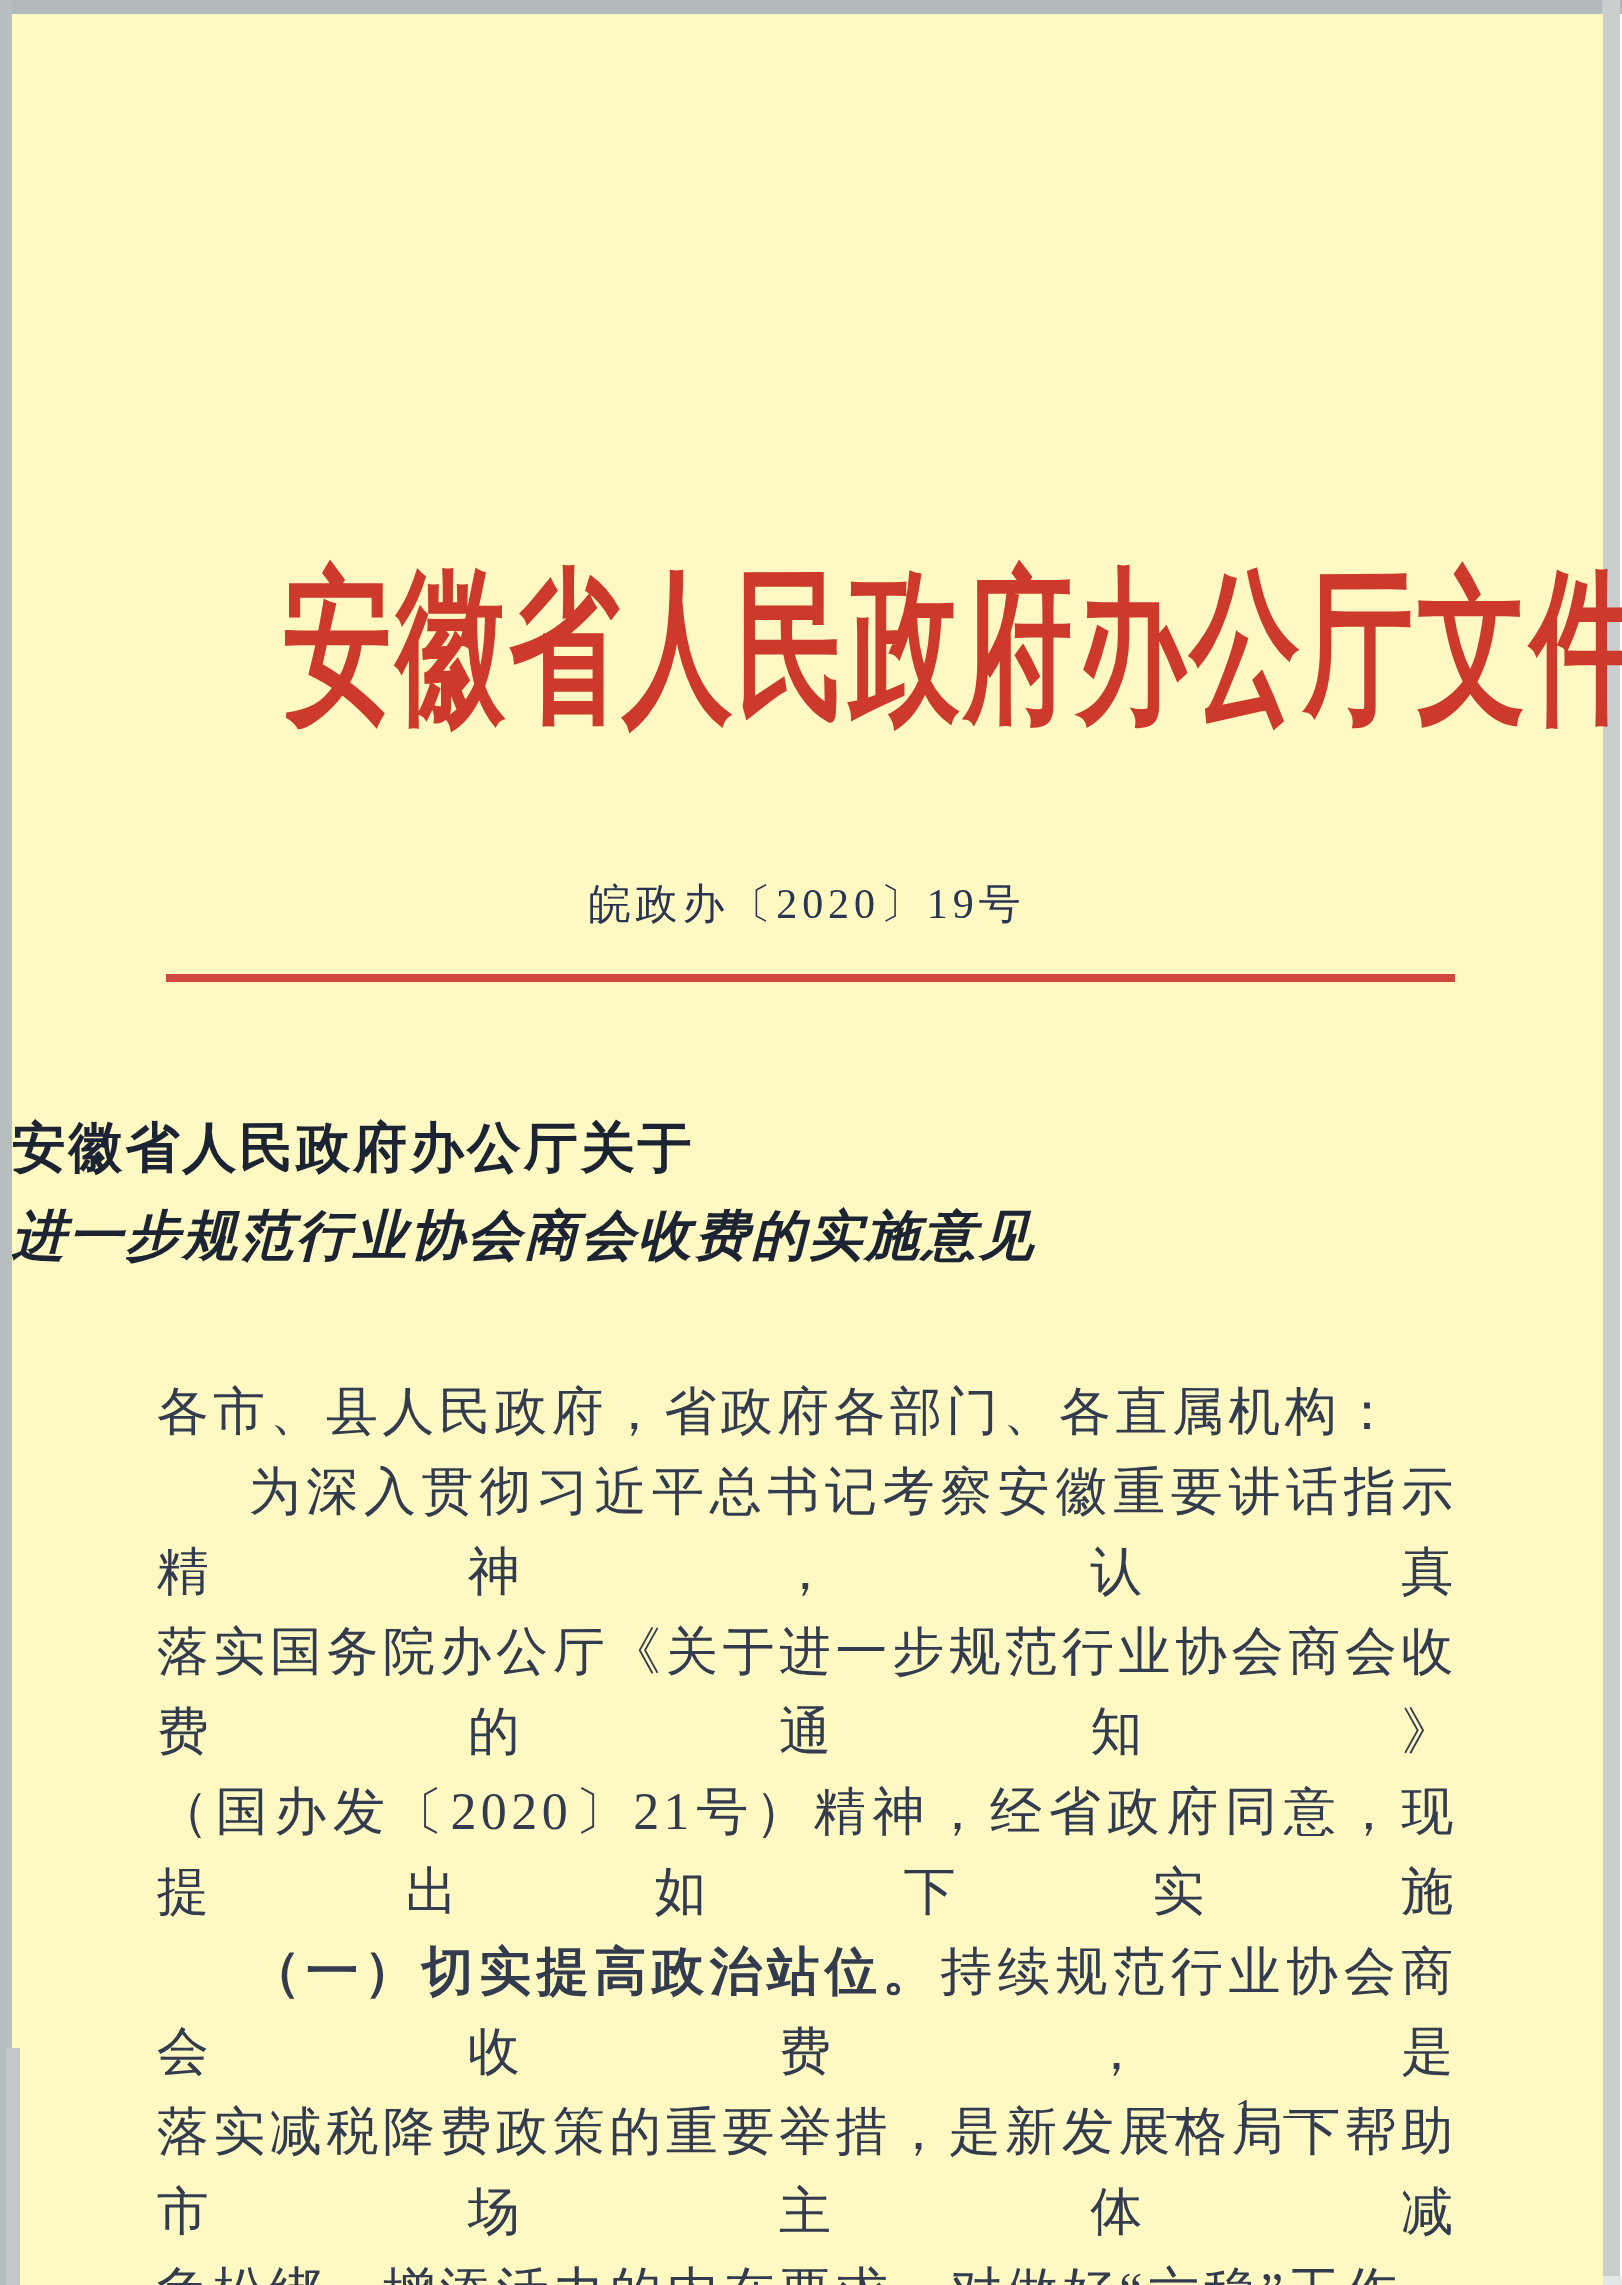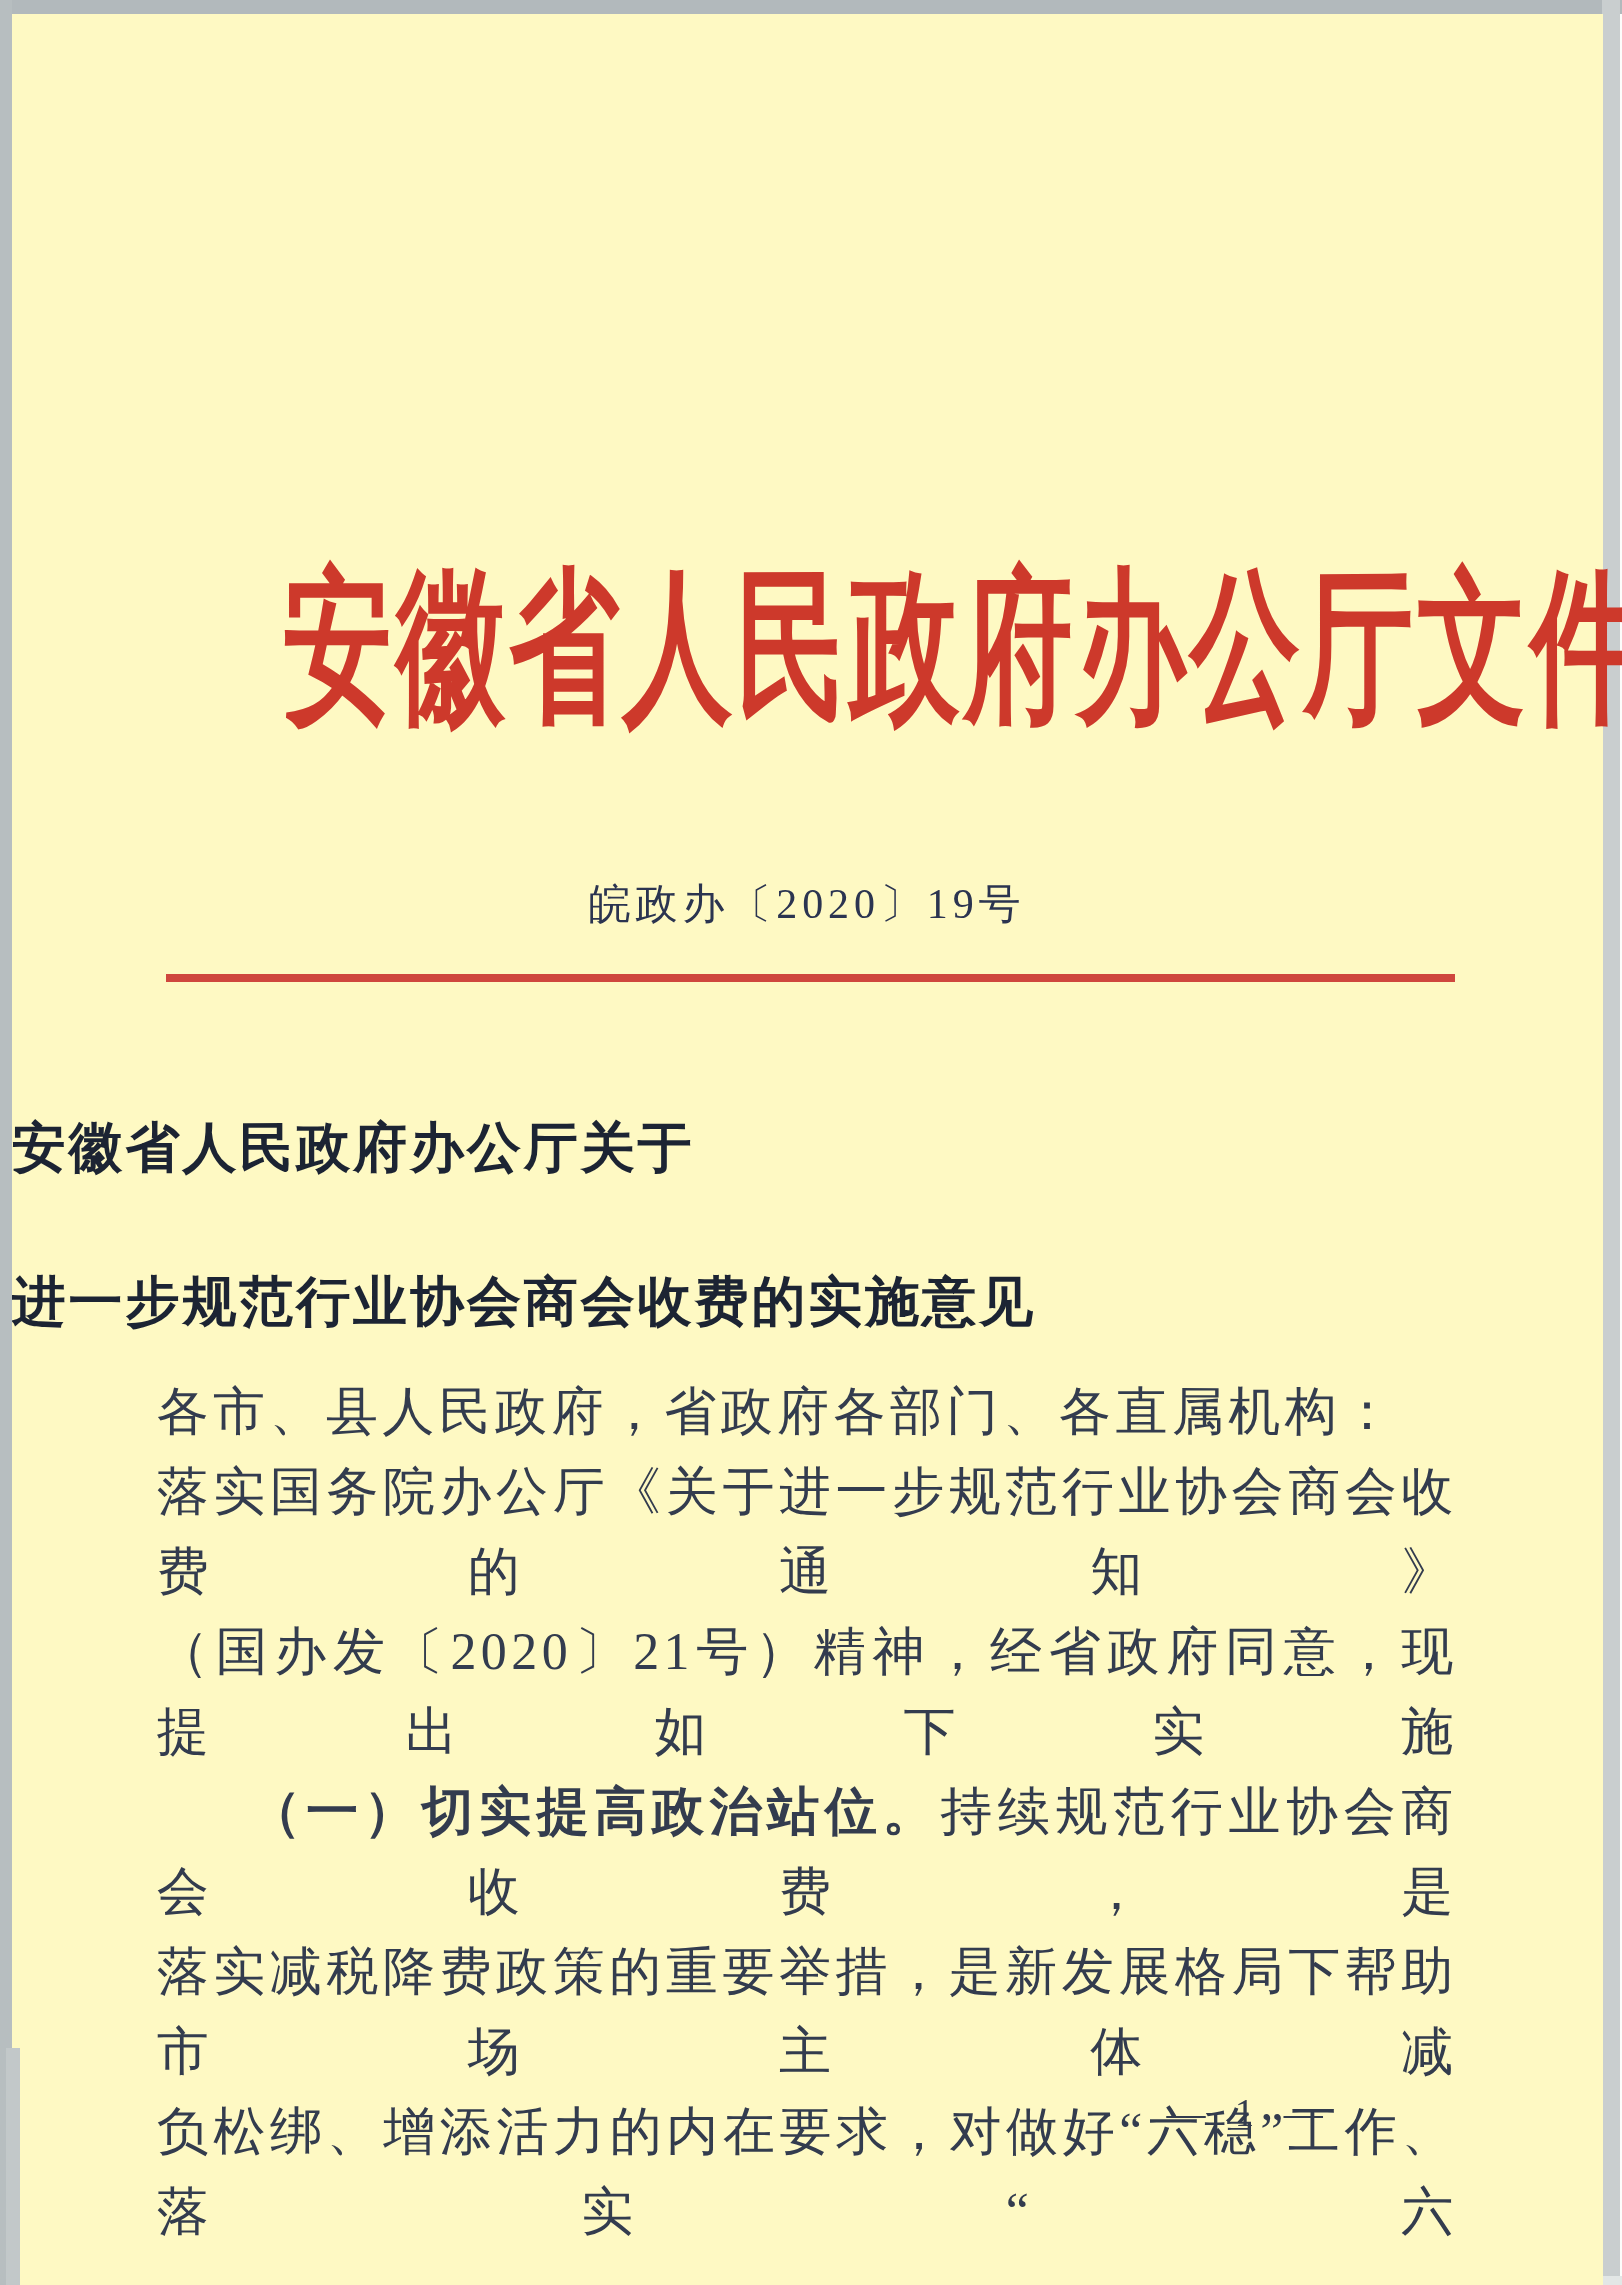--- a/index.html
+++ b/index.html
@@ -39,21 +39,21 @@
   
   .rule{
     position:absolute;left:154px;top:960px;width:1289px;height:8.8px;
   }
   
   .title{
     position:absolute;left:0;width:100%;text-align:left;
     font-weight:bold;font-size:54px;line-height:72px;letter-spacing:2.9px;
   }
   .title.l1{top:1098px;}
-  .title.l2{top:1252px;}
+  .title.l2{top:1186px;font-style:italic;}
   
   .bodyblock{
     position:absolute;left:145px;top:1358px;width:1301px;
   }
   .bline{
     font-size:52px;line-height:80px;letter-spacing:4.4px;
     white-space:nowrap;
   }
   .bline.just{
     white-space:normal;
@@ -81,20 +81,21 @@
   <div class="edge edge-bottom"></div>
 
   <div class="paper">
     <div class="banner" style="color: rgb(205, 57, 43);">安徽省人民政府办公厅文件</div>
     <div class="docnum" style="color: rgb(43, 52, 80);">皖政办〔2020〕19号</div>
     <div class="rule" style="background: rgb(207, 71, 61);"></div>
     <div class="title l1" style="color: rgb(28, 36, 51);">安徽省人民政府办公厅关于</div>
     <div class="title l2" style="color: rgb(28, 36, 51);">进一步规范行业协会商会收费的实施意见</div>
     <div class="bodyblock" id="body-lines">
         <div class="bline" style="color: rgb(51, 60, 78);"><span>各市、县人民政府，省政府各部门、各直属机构：</span></div>
+        <div class="bline just ind" style="color: rgb(51, 60, 78);"><span>为深入贯彻习近平总书记考察安徽重要讲话指示精神，认真</span></div>
         <div class="bline just" style="color: rgb(51, 60, 78);"><span>落实国务院办公厅《关于进一步规范行业协会商会收费的通知》</span></div>
         <div class="bline just" style="color: rgb(51, 60, 78);"><span>（国办发〔2020〕21号）精神，经省政府同意，现提出如下实施</span></div>
         <div class="bline just ind" style="color: rgb(51, 60, 78);"><span class="seg-b">（一）切实提高政治站位。</span><span>持续规范行业协会商会收费，是</span></div>
         <div class="bline just" style="color: rgb(51, 60, 78);"><span>落实减税降费政策的重要举措，是新发展格局下帮助市场主体减</span></div>
         <div class="bline just" style="color: rgb(51, 60, 78);"><span>负松绑、增添活力的内在要求，对做好“六稳”工作、落实“六</span></div>
       </div>
     <div class="pagenum" style="color: rgb(51, 60, 78);">— 1 —</div>
   </div>
 
   <div class="edge edge-left"></div>

